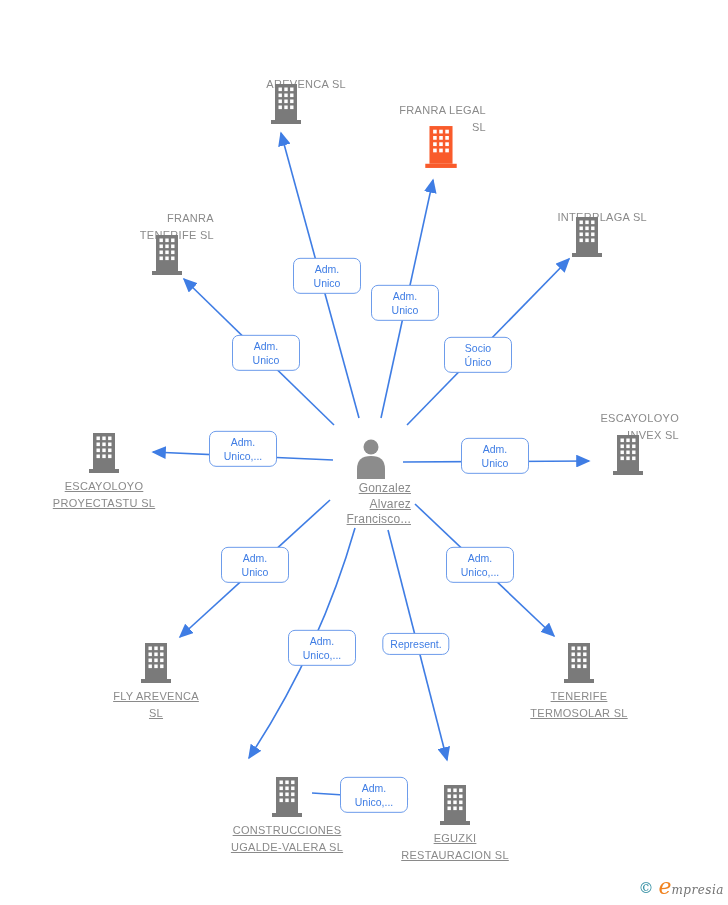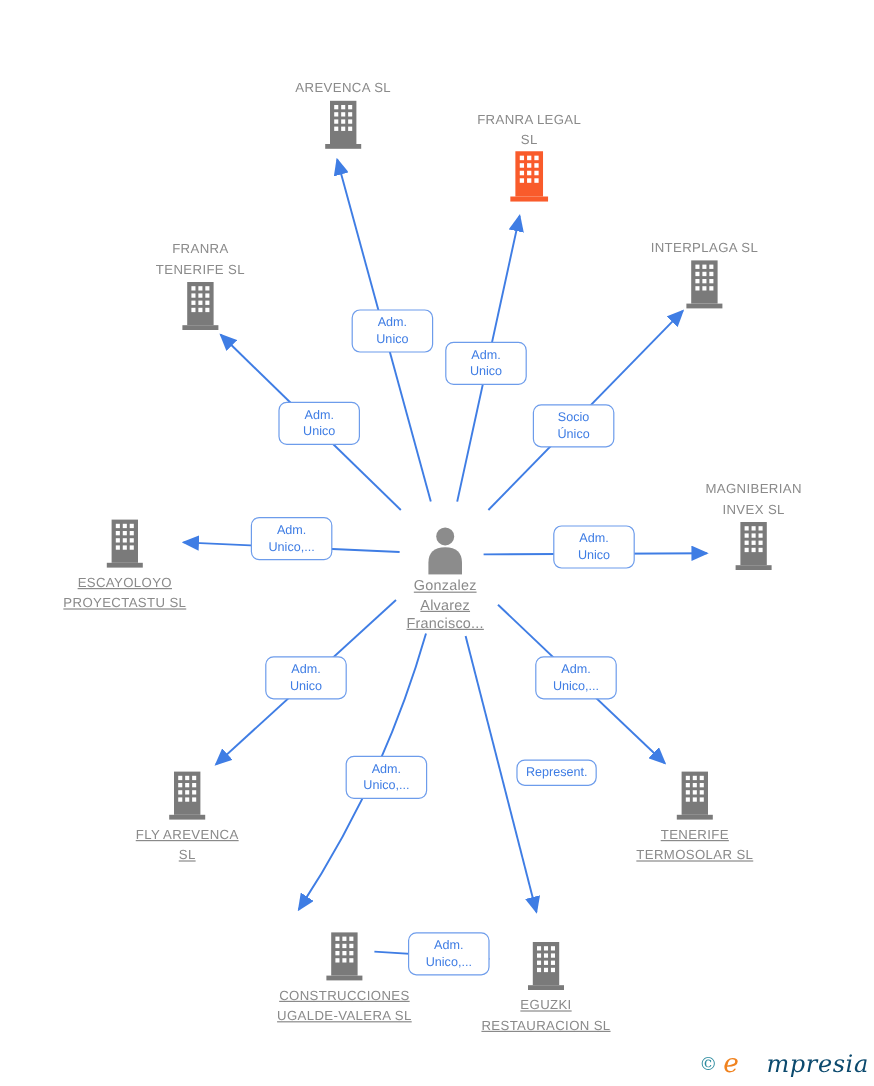--- a/index.html
+++ b/index.html
@@ -14,39 +14,39 @@
   .node .ico { position:absolute; left:0; top:0; transform:translate(-50%,-50%); }
   .b-gray { color:#7a7a7a; }
   .b-orange { color:#f95b2b; }
   .p-gray { color:#8c8c8c; }
 
   .nlabel {
     position:absolute; left:0; transform:translateX(-50%);
     text-align:center; color:#8a8a8a; font-size:11px; line-height:1.5;
     letter-spacing:0.3px; white-space:normal;
   }
-  .nlabel.above { bottom:22px; }
+  .nlabel.above { bottom:12px;text-align:right; }
   .nlabel.below { top:25px;text-decoration:underline; }
-  .person-name { font-size:12px; line-height:1.3; letter-spacing:0.2px; color:#8a8a8a; }
+  .person-name { font-size:12px; line-height:1.3; letter-spacing:0.2px; color:#8a8a8a;text-align:right; }
 
   .elabel {
     position:absolute; transform:translate(-50%,-50%);
     background:#ffffff; border:1.5px solid #6d9ceb; border-radius:7px;
     color:#3f7de4; font-size:10.5px; line-height:1.35; padding:3px 7px;
     text-align:center; max-width:52px; z-index:3;
   }
-  .elabel.single { max-width:none; white-space:nowrap;margin-left:48px; }
+  .elabel.single { max-width:none; white-space:nowrap; }
 
   .watermark {
     position:absolute; right:4px; bottom:6px; z-index:4;
     font-family:"DejaVu Serif", serif; font-style:italic; cursor:pointer;
   }
   .wm-c { color:#2a8a9e; font-size:15px; font-style:normal; margin-right:5px; vertical-align:1px; }
   .wm-e { color:#f0821e; font-size:22px; }
-  .wm-rest { color:#0c4a6e; font-size:20px; letter-spacing:0.5px;margin-left:23px; }
+  .wm-rest { color:#737373; font-size:12px; letter-spacing:0.5px; }
 </style>
 </head>
 <body>
 
 <div class="stage">
 
   <svg class="lines" width="728" height="905">
     <defs>
       <marker id="arw" markerWidth="9" markerHeight="8" refX="8" refY="4" orient="auto">
         <path d="M0,0 L9,4 L0,8 Z" fill="#3f7de4"></path>
@@ -109,21 +109,21 @@
   </div>
 
   <div class="node" style="left:587px;top:237px">
     <div class="nlabel above" style="width:120px">INTERPLAGA SL</div>
     <svg class="ico b-gray" width="36" height="42">
         <use href="#bldg"></use>
       </svg>
   </div>
 
   <div class="node" style="left:628px;top:455px">
-    <div class="nlabel above" style="width:102px">MAGNIBERIAN INVEX SL</div>
+    <div class="nlabel above" style="width:102px">ESCAYOLOYO INVEX SL</div>
     <svg class="ico b-gray" width="36" height="42">
         <use href="#bldg"></use>
       </svg>
   </div>
 
   <div class="node" style="left:104px;top:453px">
     <svg class="ico b-gray" width="36" height="42">
         <use href="#bldg"></use>
       </svg>
     <div class="nlabel below" style="width:124px">ESCAYOLOYO PROYECTASTU SL</div>

